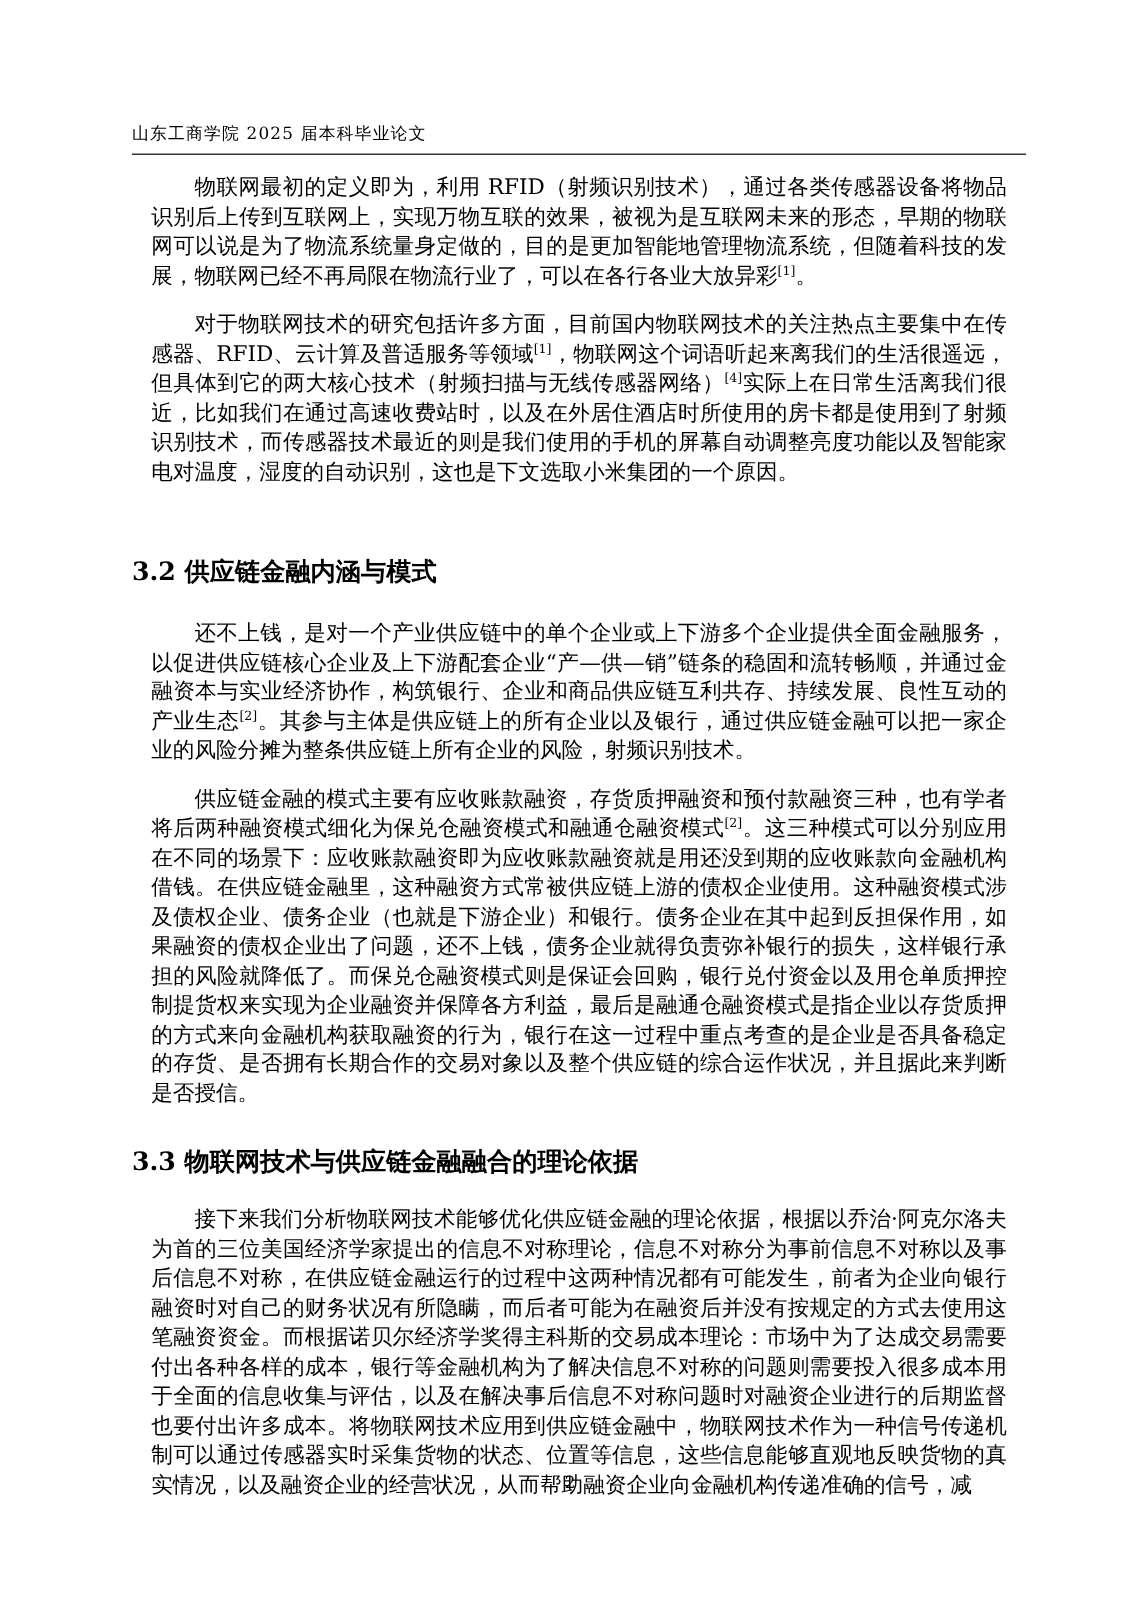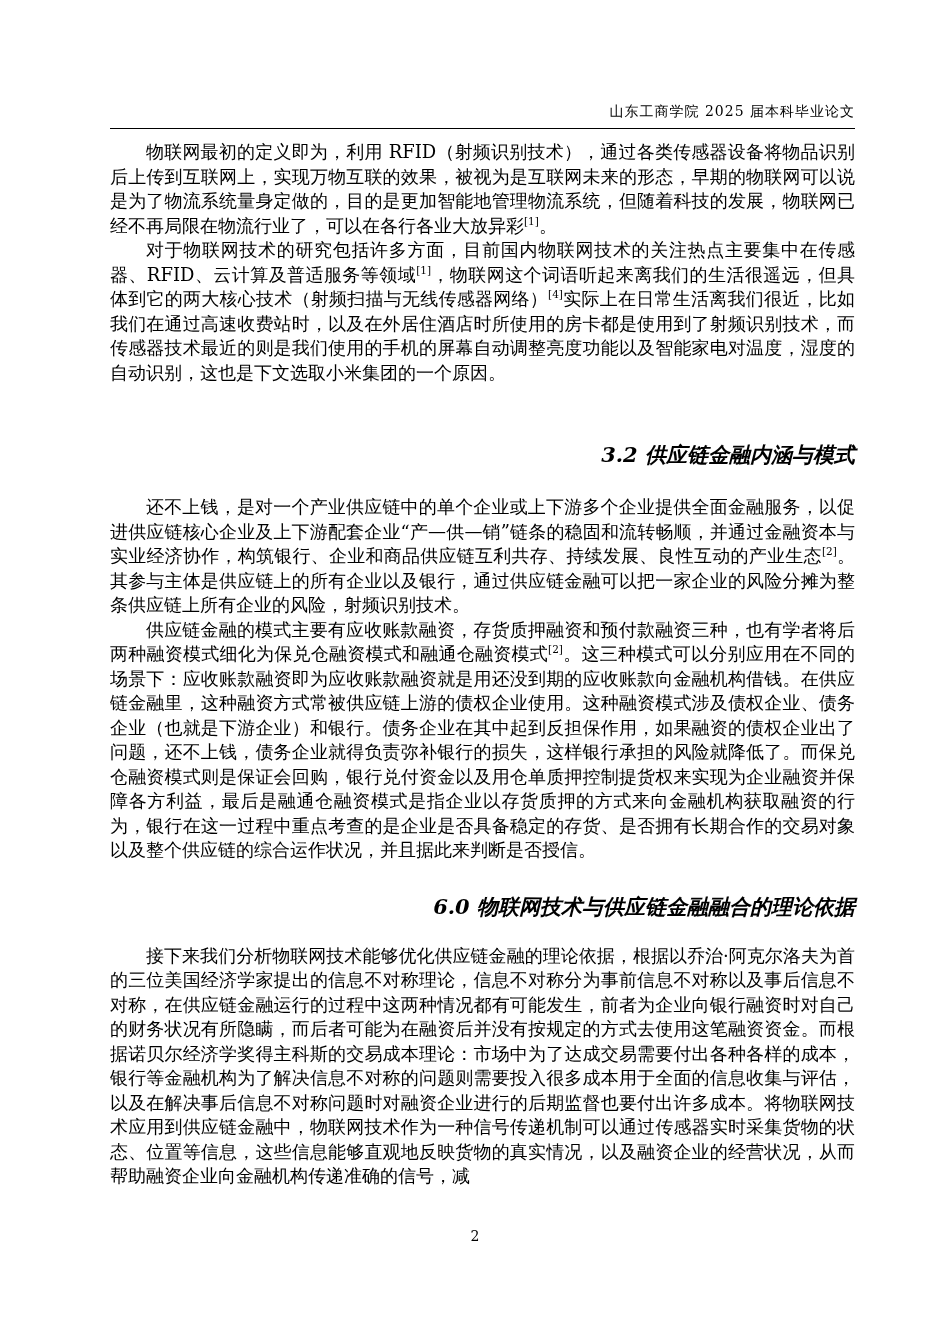--- a/index.html
+++ b/index.html
@@ -12,45 +12,44 @@
     font-family: "DejaVu Serif", "Liberation Serif", serif;
     color: #000000;
     overflow: hidden;
   }
   .page {
     position: absolute;
     inset: 0;
     padding: 103px 95px 0 110px;
   }
   .page-header {
-    text-align: right;
+    text-align: left;
     font-size: 14px;
     letter-spacing: 1px;
     padding-bottom: 7px;
     border-bottom: 1px solid #000;
   }
   .content { margin-top: 11px; }
   .content p {
-    margin: 0;
+    margin: 16px;
     font-size: 18px;
     line-height: 24.5px;
     text-align: justify;
     text-indent: 2em;
   }
   .content sup {
     font-size: 10.5px;
     line-height: 0;
     vertical-align: super;
   }
   .content h2 {
     font-size: 21px;
     font-weight: bold;
-    text-align: right;
+    text-align: left;
     text-indent: 0;
-    font-style: italic;
   }
   .content h2.h-32 { margin: 56px 0 26px 0; }
   .content h2.h-33 { margin: 30px 0 23px 0; }
   .page-footer {
     position: absolute;
     left: 0;
     top: 1228px;
     width: 100%;
     text-align: center;
     font-size: 14px;
@@ -70,21 +69,21 @@
     <p><span>物联网最初的定义即为，利用 RFID（射频识别技术），通过各类传感器设备将物品识别后上传到互联网上，实现万物互联的效果，被视为是互联网未来的形态，早期的物联网可以说是为了物流系统量身定做的，目的是更加智能地管理物流系统，但随着科技的发展，物联网已经不再局限在物流行业了，可以在各行各业大放异彩</span><sup>[1]</sup><span>。</span></p>
 
     <p><span>对于物联网技术的研究包括许多方面，目前国内物联网技术的关注热点主要集中在传感器、RFID、云计算及普适服务等领域</span><sup>[1]</sup><span>，物联网这个词语听起来离我们的生活很遥远，但具体到它的两大核心技术（射频扫描与无线传感器网络）</span><sup>[4]</sup><span>实际上在日常生活离我们很近，比如我们在通过高速收费站时，以及在外居住酒店时所使用的房卡都是使用到了射频识别技术，而传感器技术最近的则是我们使用的手机的屏幕自动调整亮度功能以及智能家电对温度，湿度的自动识别，这也是下文选取小米集团的一个原因。</span></p>
 
     <h2 class="h-32">3.2 供应链金融内涵与模式</h2>
 
     <p><span>还不上钱，是对一个产业供应链中的单个企业或上下游多个企业提供全面金融服务，以促进供应链核心企业及上下游配套企业“产—供—销”链条的稳固和流转畅顺，并通过金融资本与实业经济协作，构筑银行、企业和商品供应链互利共存、持续发展、良性互动的产业生态</span><sup>[2]</sup><span>。其参与主体是供应链上的所有企业以及银行，通过供应链金融可以把一家企业的风险分摊为整条供应链上所有企业的风险，射频识别技术。</span></p>
 
     <p><span>供应链金融的模式主要有应收账款融资，存货质押融资和预付款融资三种，也有学者将后两种融资模式细化为保兑仓融资模式和融通仓融资模式</span><sup>[2]</sup><span>。这三种模式可以分别应用在不同的场景下：应收账款融资即为应收账款融资就是用还没到期的应收账款向金融机构借钱。在供应链金融里，这种融资方式常被供应链上游的债权企业使用。这种融资模式涉及债权企业、债务企业（也就是下游企业）和银行。债务企业在其中起到反担保作用，如果融资的债权企业出了问题，还不上钱，债务企业就得负责弥补银行的损失，这样银行承担的风险就降低了。而保兑仓融资模式则是保证会回购，银行兑付资金以及用仓单质押控制提货权来实现为企业融资并保障各方利益，最后是融通仓融资模式是指企业以存货质押的方式来向金融机构获取融资的行为，银行在这一过程中重点考查的是企业是否具备稳定的存货、是否拥有长期合作的交易对象以及整个供应链的综合运作状况，并且据此来判断是否授信。</span></p>
 
-    <h2 class="h-33">6.0 物联网技术与供应链金融融合的理论依据</h2>
+    <h2 class="h-33">3.3 物联网技术与供应链金融融合的理论依据</h2>
 
     <p><span>接下来我们分析物联网技术能够优化供应链金融的理论依据，根据以乔治·阿克尔洛夫为首的三位美国经济学家提出的信息不对称理论，信息不对称分为事前信息不对称以及事后信息不对称，在供应链金融运行的过程中这两种情况都有可能发生，前者为企业向银行融资时对自己的财务状况有所隐瞒，而后者可能为在融资后并没有按规定的方式去使用这笔融资资金。而根据诺贝尔经济学奖得主科斯的交易成本理论：市场中为了达成交易需要付出各种各样的成本，银行等金融机构为了解决信息不对称的问题则需要投入很多成本用于全面的信息收集与评估，以及在解决事后信息不对称问题时对融资企业进行的后期监督也要付出许多成本。将物联网技术应用到供应链金融中，物联网技术作为一种信号传递机制可以通过传感器实时采集货物的状态、位置等信息，这些信息能够直观地反映货物的真实情况，以及融资企业的经营状况，从而帮助融资企业向金融机构传递准确的信号，减</span></p>
 
   </div>
 
   <div class="page-footer">
     <span>2</span>
   </div>
 
 </div>

